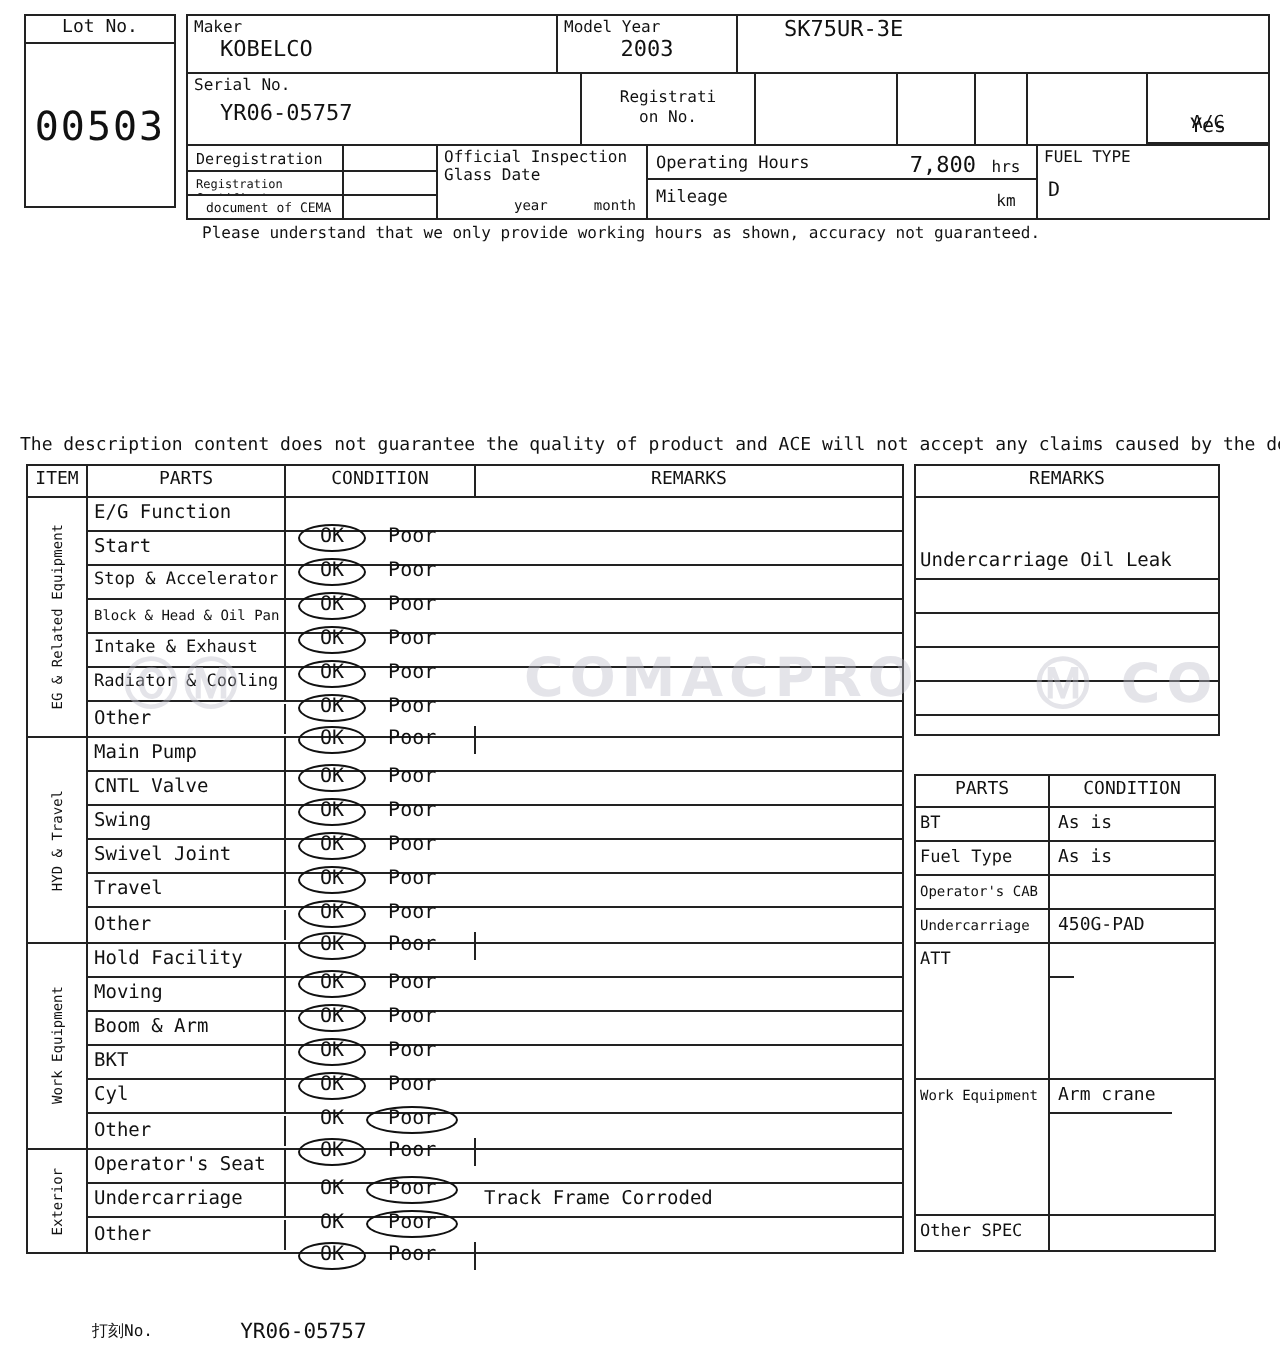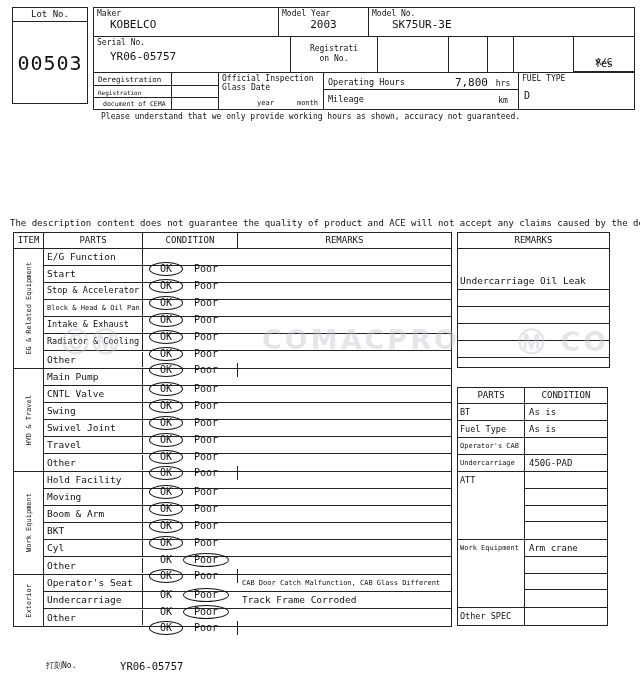--- a/index.html
+++ b/index.html
@@ -71,21 +71,21 @@
   .spectbl { position: absolute; left: 457px; top: 387px; width: 151px; border: 1px solid #222; }
   .sphead { display: flex; height: 16px; border-bottom: 1px solid #222; font-size: 9px; text-align: center; }
   .sp-hp { width: 67px; border-right: 1px solid #222; line-height: 15px; }
   .sp-hc { flex: 1; line-height: 15px; }
   .sprow { display: flex; min-height: 17px; border-bottom: 1px solid #222; }
   .spectbl .sprow:last-child { border-bottom: none; }
   .sp-part { width: 67px; border-right: 1px solid #222; font-size: 8.5px; padding: 3px 0 0 2px; white-space: nowrap; overflow: hidden; }
   .sp-part.sm { font-size: 7px; padding-top: 4px; }
   .sp-cond { flex: 1; font-size: 9px; padding: 3px 0 0 4px; white-space: nowrap; overflow: hidden; }
   .sprow.multi { height: 68px; }
-  .sprow.multi .sp-cond { padding: 0; display: flex; flex-direction: column; }
+  .sprow.multi .sp-cond { padding: 0; display: flex; flex-direction: row; }
   .sp-sub { height: 17px; border-bottom: 1px solid #222; padding: 3px 0 0 4px; font-size: 9px; }
   .sp-cond .sp-sub:last-child { border-bottom: none; }
   
   .footer { position: absolute; left: 46px; top: 655px; }
   .flab { font-size: 8px; vertical-align: middle; }
   .fval { font-size: 10.5px; margin-left: 34px; vertical-align: middle; }
 </style>
 </head>
 <body>
 
@@ -105,21 +105,20 @@
   <div class="hdr">
     <div class="hc br bb" style="left:0;top:0;width:185px;height:29px">
       <div class="lab">Maker</div>
       <div class="val" style="margin-left:16px">KOBELCO</div>
     </div>
     <div class="hc br bb" style="left:185px;top:0;width:90px;height:29px">
       <div class="lab">Model Year</div>
       <div class="val ctr">2003</div>
     </div>
     <div class="hc bb" style="left:275px;top:0;width:265px;height:29px">
-      <div class="lab">Model No.</div>
       <div class="val" style="margin-left:23px">SK75UR-3E</div>
     </div>
     <div class="hc br bb" style="left:0;top:29px;width:197px;height:36px">
       <div class="lab">Serial No.</div>
       <div class="val" style="margin-left:16px;margin-top:3px">YR06-05757</div>
     </div>
     <div class="hc br bb" style="left:197px;top:29px;width:87px;height:36px">
       <div class="regl">
         <div>Registrati</div>
         <div>on No.</div>
@@ -350,21 +349,20 @@
           <div class="gitem">
             <span class="vtext">Exterior</span>
           </div>
           <div class="grows">
             <div class="irow">
               <div class="c-parts">Operator's Seat</div>
               <div class="c-cond">
                 <span class="copt">OK</span>
                 <span class="copt circled">Poor</span>
               </div>
-              <div class="c-rem sm2">CAB Door Catch Malfunction, CAB Glass Different</div>
             </div>
             <div class="irow">
               <div class="c-parts">Undercarriage</div>
               <div class="c-cond">
                 <span class="copt">OK</span>
                 <span class="copt circled">Poor</span>
               </div>
               <div class="c-rem">Track Frame Corroded</div>
             </div>
             <div class="irow">

